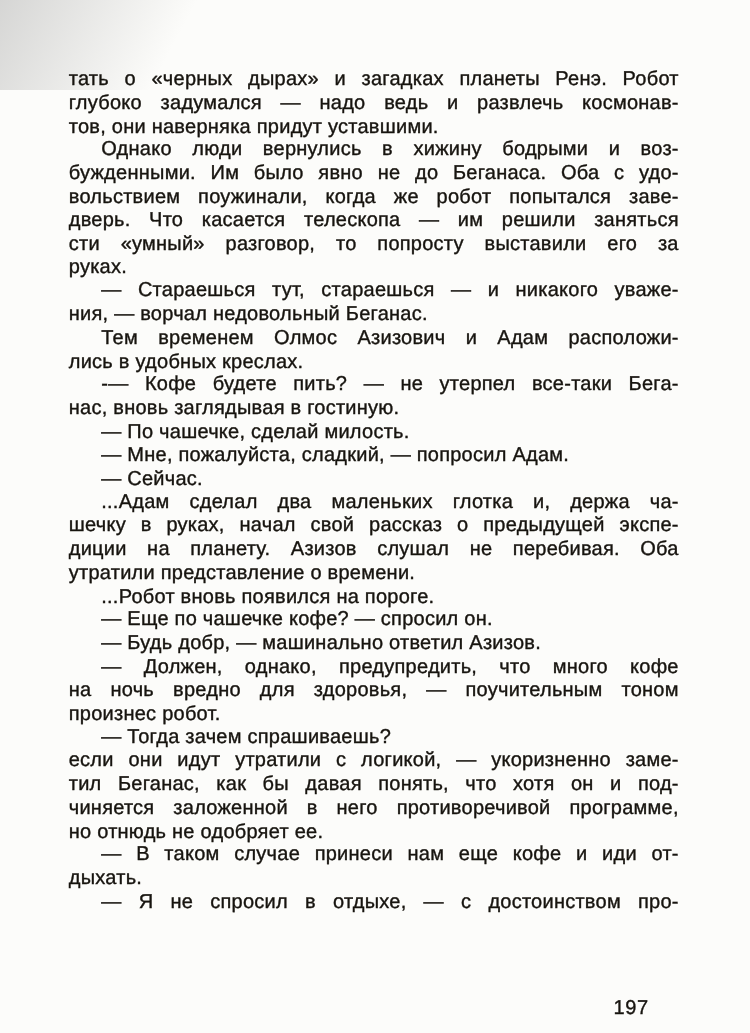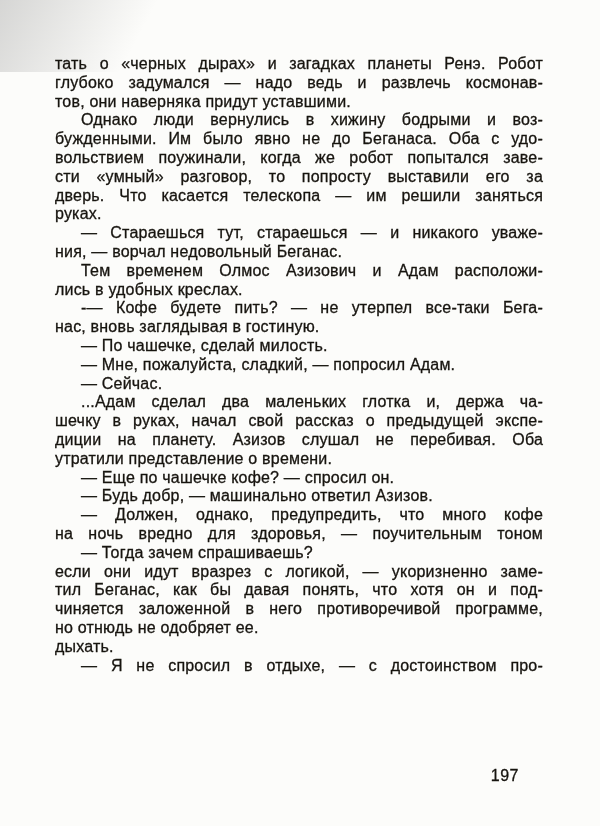--- a/index.html
+++ b/index.html
@@ -46,61 +46,64 @@
   }
   .line.end {
     text-align: center;
     text-align-last: left;
   }
   .line.indent {
     padding-left: 26px;
   }
   .page-number {
     position: absolute;
-    top: 767px;
+    top: 798px;
     right: 57px;
     font-size: 16px;
     letter-spacing: 0.5px;
     -webkit-text-stroke: 0.3px currentColor;
   }
 </style>
 </head>
 <body>
 
 <div class="scan">
   <div class="shade"></div>
   <div class="text-block">
       <div class="line">тать о «черных дырах» и загадках планеты Ренэ. Робот</div>
       <div class="line">глубоко задумался — надо ведь и развлечь космонав-</div>
       <div class="line end">тов, они наверняка придут уставшими.</div>
       <div class="line indent">Однако люди вернулись в хижину бодрыми и воз-</div>
       <div class="line">бужденными. Им было явно не до Беганаса. Оба с удо-</div>
       <div class="line">вольствием поужинали, когда же робот попытался заве-</div>
+      <div class="line">дверь. Что касается телескопа — им решили заняться</div>
       <div class="line">сти «умный» разговор, то попросту выставили его за</div>
-      <div class="line">дверь. Что касается телескопа — им решили заняться</div>
       <div class="line end">руках.</div>
       <div class="line indent">— Стараешься тут, стараешься — и никакого уваже-</div>
       <div class="line end">ния, — ворчал недовольный Беганас.</div>
       <div class="line indent">Тем временем Олмос Азизович и Адам расположи-</div>
       <div class="line end">лись в удобных креслах.</div>
       <div class="line indent">-— Кофе будете пить? — не утерпел все-таки Бега-</div>
       <div class="line end">нас, вновь заглядывая в гостиную.</div>
       <div class="line indent end">— По чашечке, сделай милость.</div>
       <div class="line indent end">— Мне, пожалуйста, сладкий, — попросил Адам.</div>
       <div class="line indent end">— Сейчас.</div>
       <div class="line indent">...Адам сделал два маленьких глотка и, держа ча-</div>
       <div class="line">шечку в руках, начал свой рассказ о предыдущей экспе-</div>
       <div class="line">диции на планету. Азизов слушал не перебивая. Оба</div>
       <div class="line end">утратили представление о времени.</div>
+      <div class="line indent end">...Робот вновь появился на пороге.</div>
       <div class="line indent end">— Еще по чашечке кофе? — спросил он.</div>
       <div class="line indent end">— Будь добр, — машинально ответил Азизов.</div>
       <div class="line indent">— Должен, однако, предупредить, что много кофе</div>
       <div class="line">на ночь вредно для здоровья, — поучительным тоном</div>
+      <div class="line end">произнес робот.</div>
       <div class="line indent end">— Тогда зачем спрашиваешь?</div>
-      <div class="line">если они идут вразрез с логикой, — укоризненно заме-</div>
+      <div class="line">если они идут утратили с логикой, — укоризненно заме-</div>
       <div class="line">тил Беганас, как бы давая понять, что хотя он и под-</div>
       <div class="line">чиняется заложенной в него противоречивой программе,</div>
       <div class="line end">но отнюдь не одобряет ее.</div>
+      <div class="line indent">— В таком случае принеси нам еще кофе и иди от-</div>
       <div class="line end">дыхать.</div>
       <div class="line indent">— Я не спросил в отдыхе, — с достоинством про-</div>
     </div>
   <div class="page-number">197</div>
 </div>
 
 </body></html>

